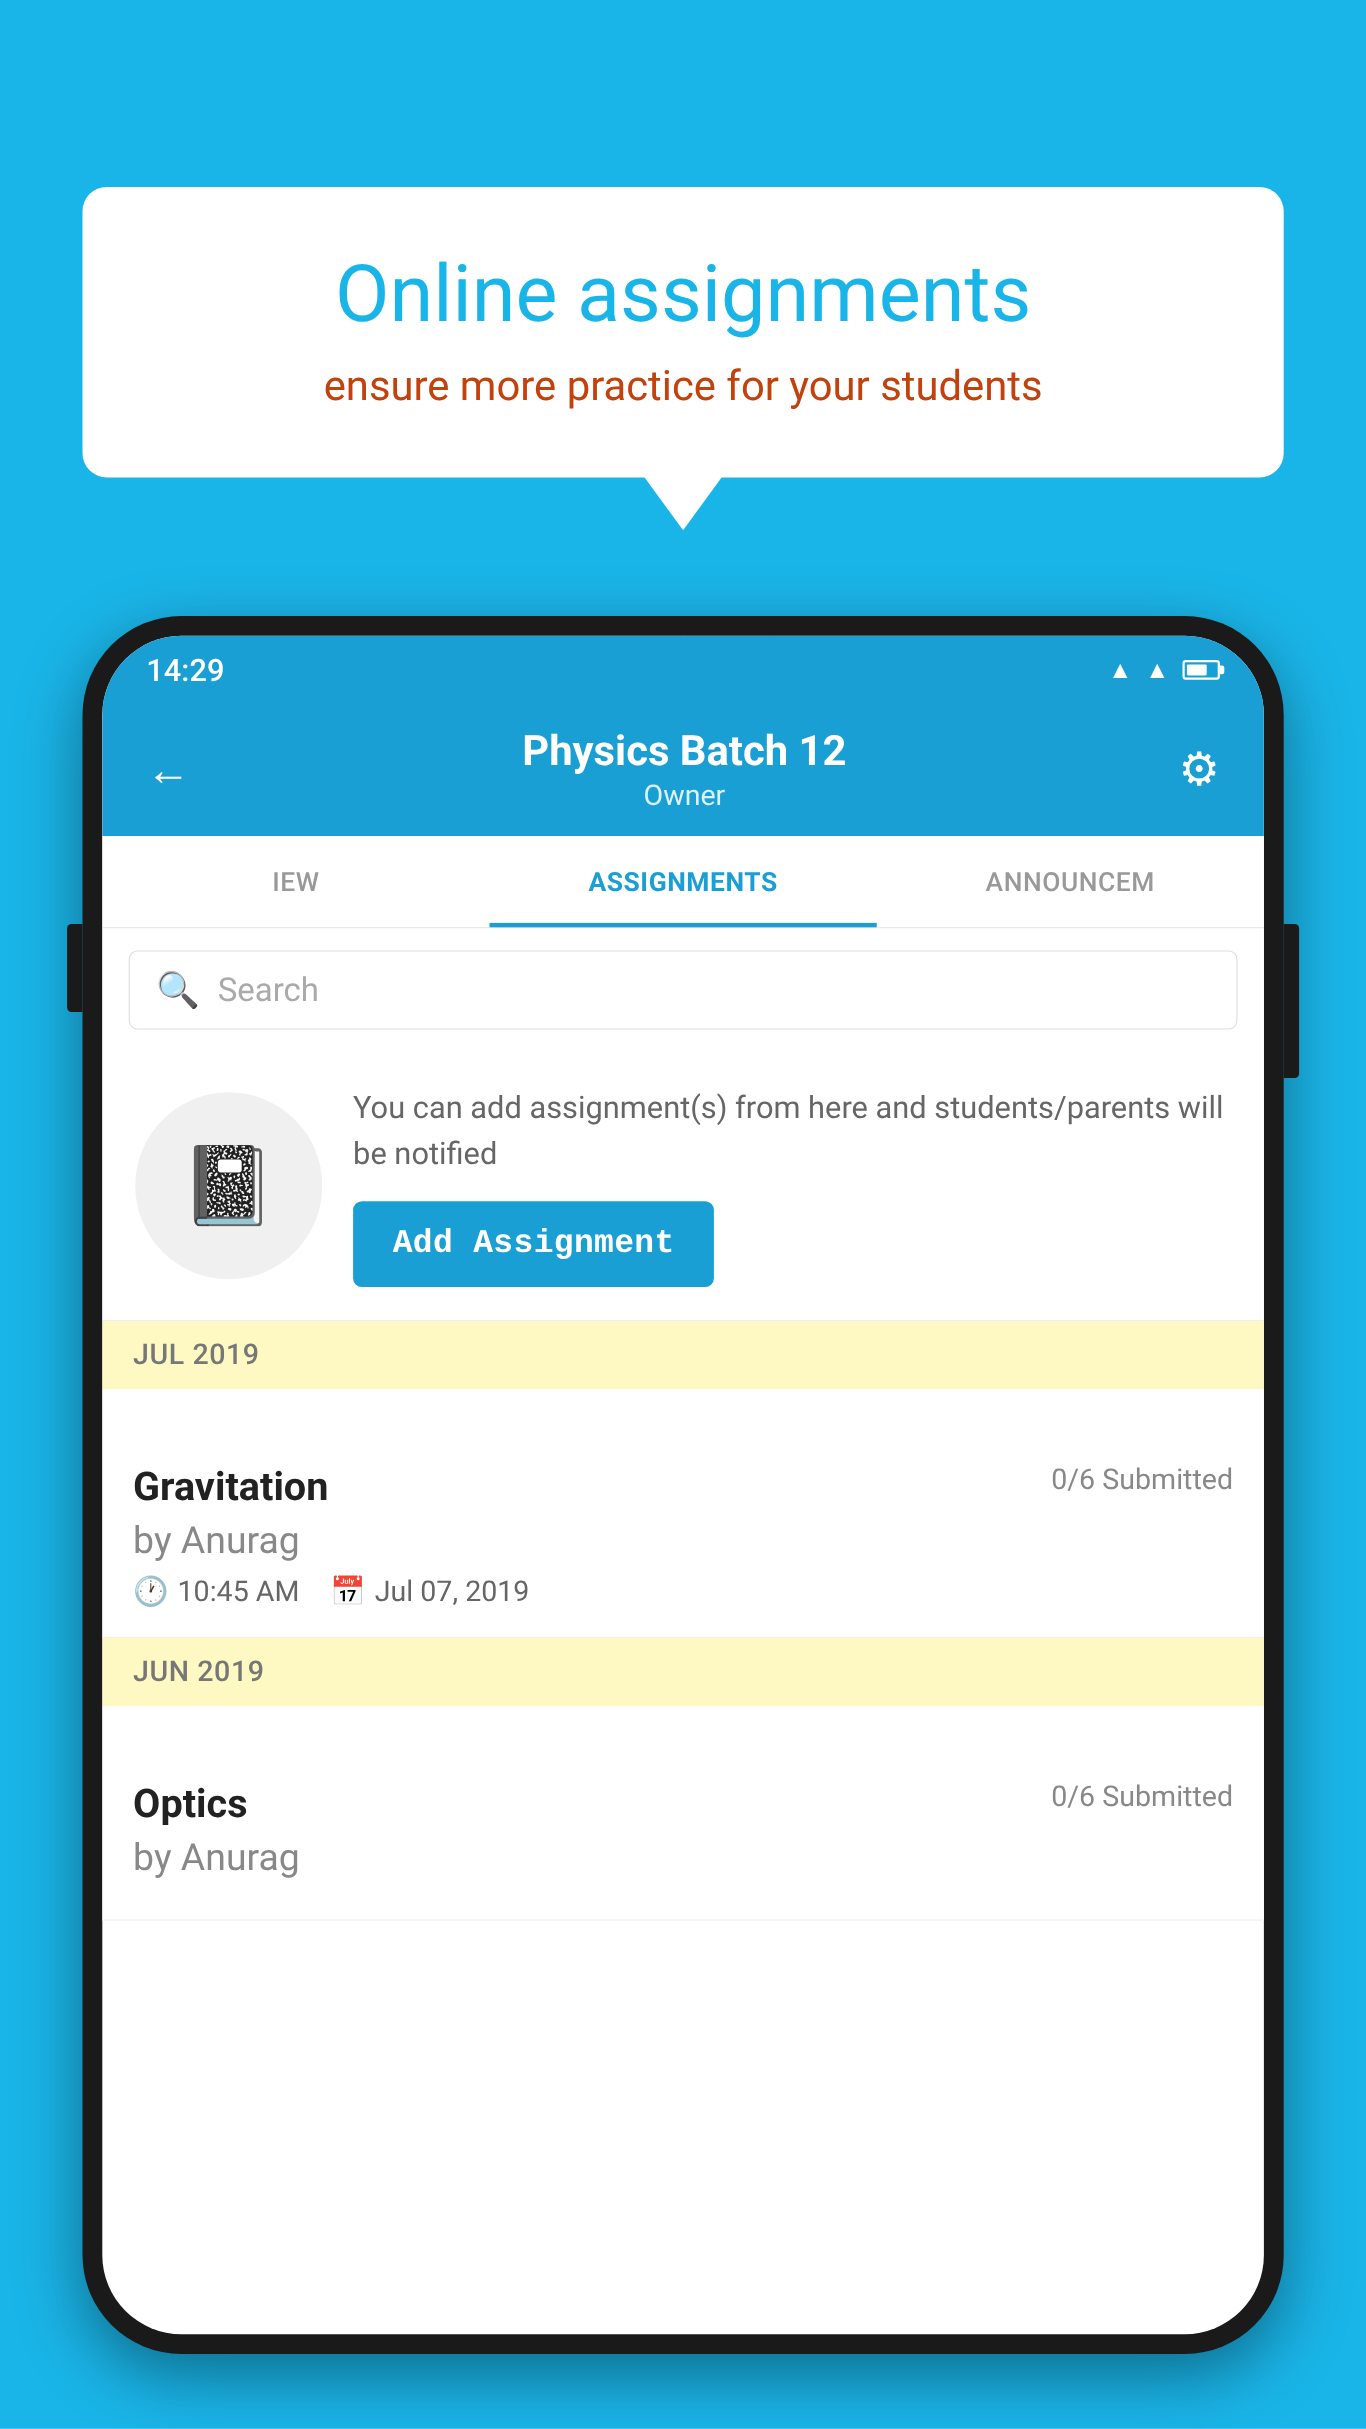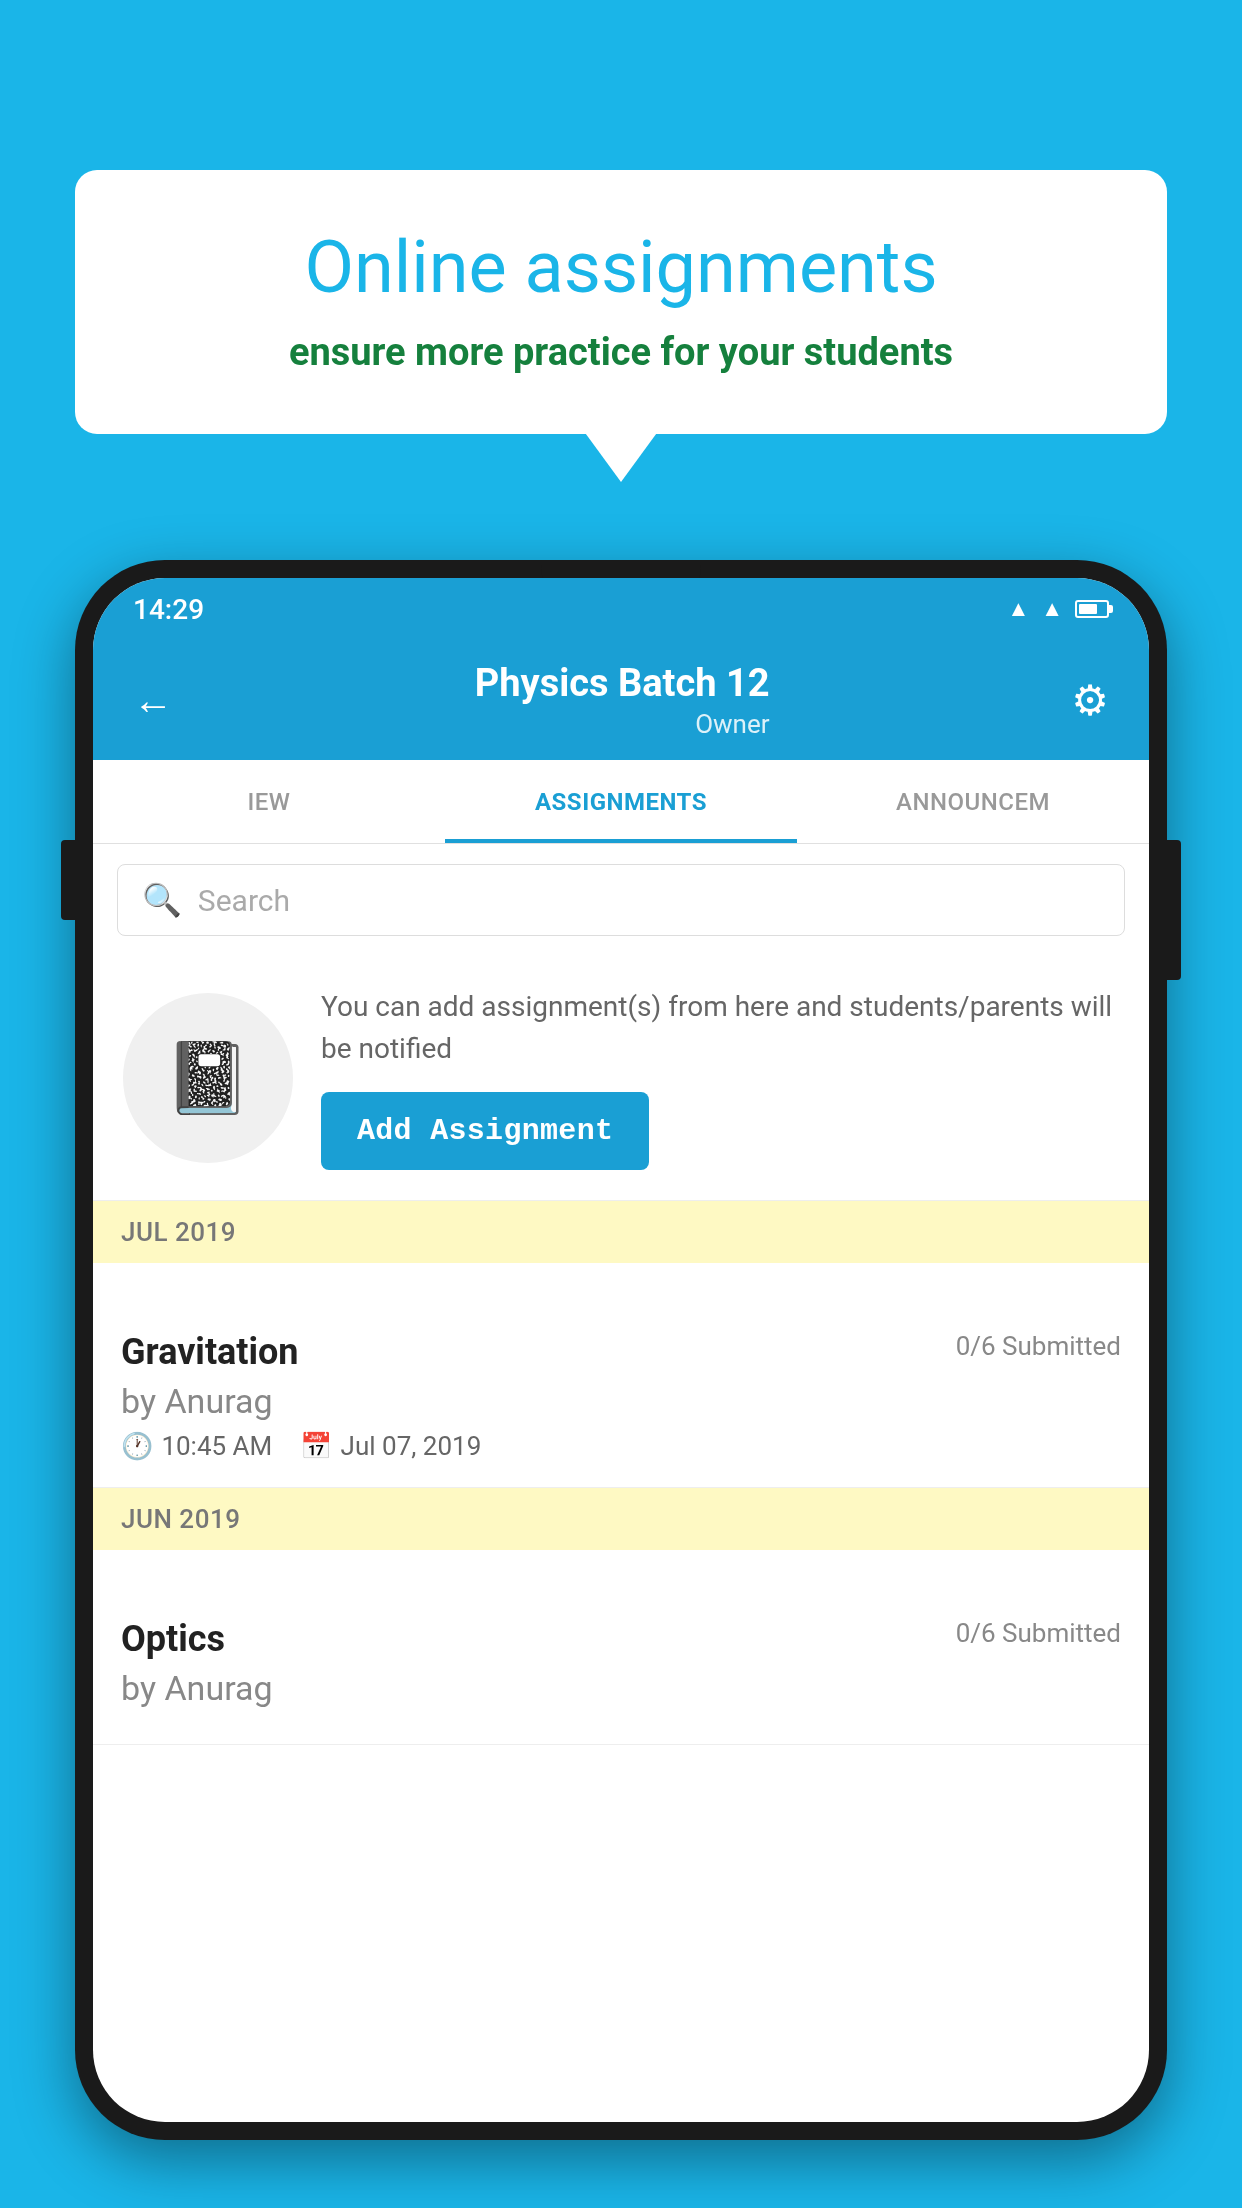--- a/index.html
+++ b/index.html
@@ -39,22 +39,22 @@
       border-top: 52px solid white;
     }
     .speech-bubble-title {
       font-size: 72px;
       color: #1ab5e8;
       font-weight: 400;
       margin-bottom: 20px;
     }
     .speech-bubble-subtitle {
       font-size: 38px;
-      color: #15803d;
-      font-weight: 700;
+      color: #c2410c;
+      font-weight: 400;
     }
 
     
     .phone-container {
       position: absolute;
       top: 560px;
       left: 75px;
       right: 75px;
       bottom: 0;
     }
@@ -147,21 +147,21 @@
       align-items: center;
       justify-content: space-between;
       padding: 0 40px;
     }
     .back-arrow {
       color: white;
       font-size: 40px;
       cursor: pointer;
     }
     .header-center {
-      text-align: right;
+      text-align: center;
     }
     .header-title {
       color: white;
       font-size: 38px;
       font-weight: 700;
     }
     .header-subtitle {
       color: rgba(255,255,255,0.85);
       font-size: 26px;
       margin-top: 4px;

